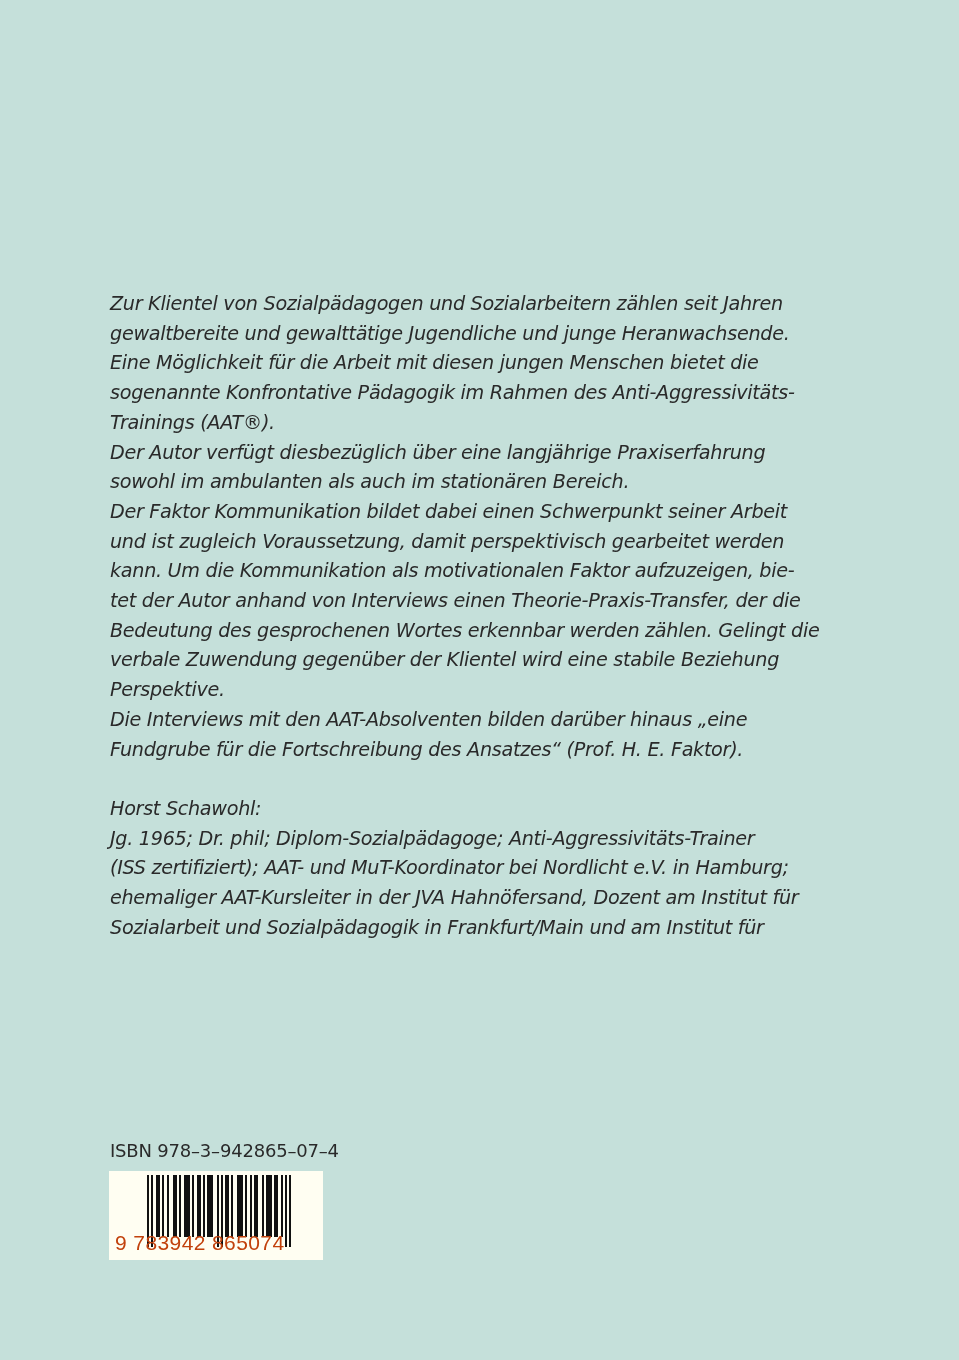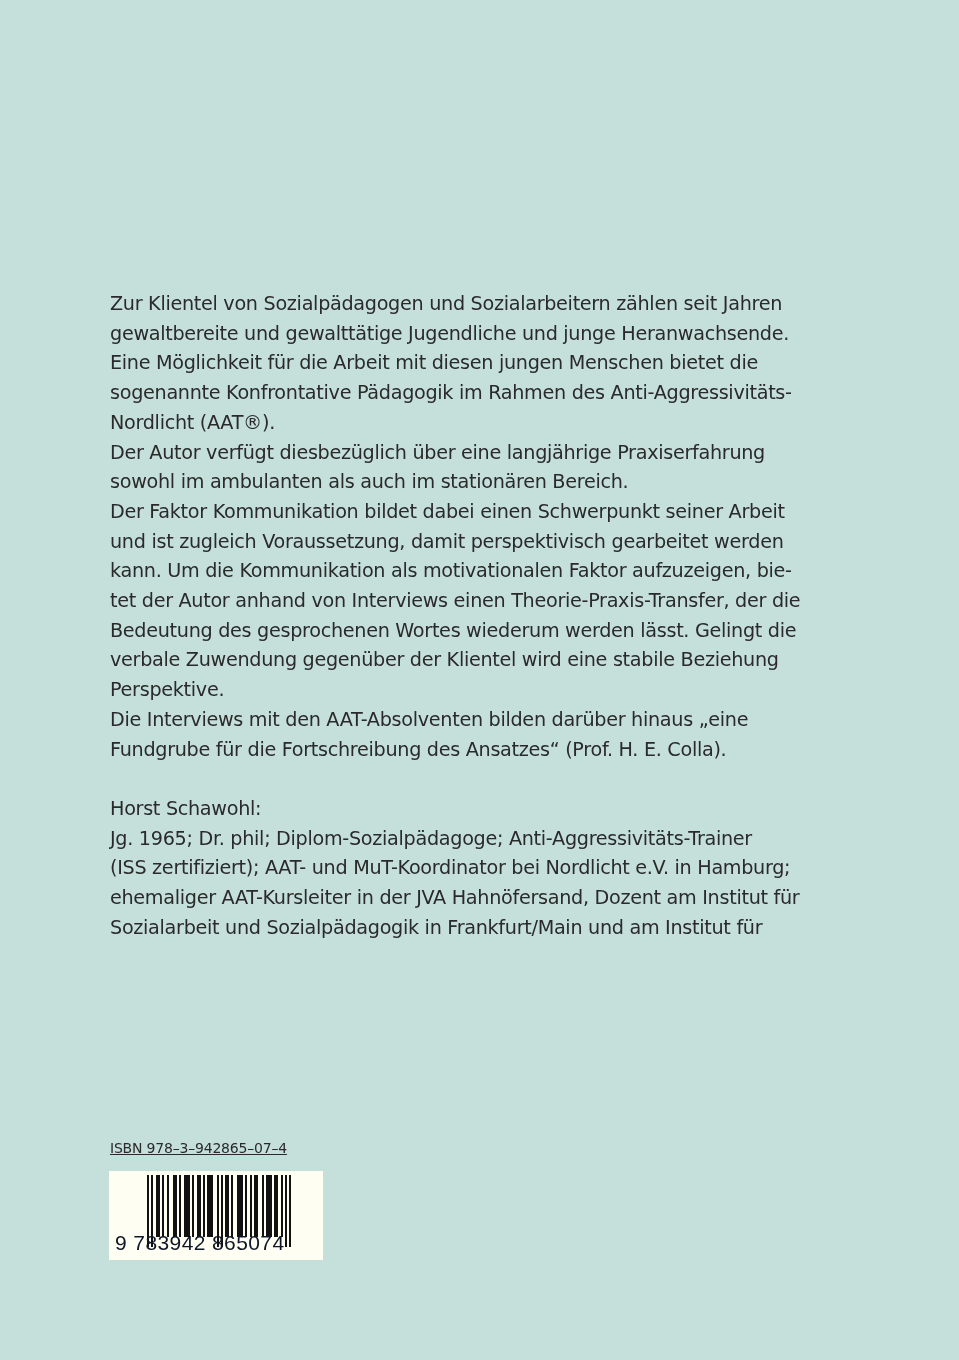--- a/index.html
+++ b/index.html
@@ -7,59 +7,59 @@
     width: 959px; height: 1360px;
     background: #c5e0da;
     position: relative; overflow: hidden;
     font-family: "DejaVu Sans", sans-serif;
     color: #2a2a2a;
   }
   .text-block {
     position: absolute; left: 110px; top: 289px; width: 740px;
     font-size: 19.2px; line-height: 29.7px; letter-spacing: -0.3px;
   }
-  .line { white-space: nowrap; }
+  .line { white-space: nowrap; font-style: italic; }
   .gap { height: 29.7px; }
   .isbn {
     position: absolute; left: 110px; top: 1140px;
-    font-size: 14px; letter-spacing: -0.2px; text-decoration: underline;
+    font-size: 18px; letter-spacing: -0.2px;
   }
   .barcode-box {
     position: absolute; left: 109px; top: 1171px;
     width: 214px; height: 89px; background: #fffef2;
   }
   .bars { position: absolute; left: 38px; top: 4px; width: 170px; height: 62px; display: flex; }
   .bars span { display: block; height: 100%; }
   .guard { height: 72px !important; }
   .barcode-digits {
     position: absolute; left: 6px; top: 60px;
-    font-family: "Liberation Sans", sans-serif; font-size: 21px; color: #0f172a;
+    font-family: "Liberation Sans", sans-serif; font-size: 21px; color: #c2410c;
     background: transparent; letter-spacing: 0.4px;
   }
 </style>
 </head>
 <body>
 
 <div class="text-block">
   <div class="line">Zur Klientel von Sozialpädagogen und Sozialarbeitern zählen seit Jahren</div>
   <div class="line">gewaltbereite und gewalttätige Jugendliche und junge Heranwachsende.</div>
   <div class="line">Eine Möglichkeit für die  Arbeit mit diesen jungen Menschen bietet die</div>
   <div class="line">sogenannte Konfrontative Pädagogik im Rahmen des Anti-Aggressivitäts-</div>
-  <div class="line">Nordlicht (AAT®).</div>
+  <div class="line">Trainings (AAT®).</div>
   <div class="line">Der Autor verfügt diesbezüglich über eine langjährige Praxiserfahrung</div>
   <div class="line">sowohl im ambulanten als auch im stationären Bereich.</div>
   <div class="line">Der Faktor Kommunikation bildet dabei einen Schwerpunkt seiner Arbeit</div>
   <div class="line">und ist zugleich Voraussetzung, damit perspektivisch gearbeitet werden</div>
   <div class="line">kann. Um die Kommunikation als motivationalen Faktor aufzuzeigen, bie-</div>
   <div class="line">tet der Autor anhand von Interviews einen Theorie-Praxis-Transfer, der die</div>
-  <div class="line">Bedeutung des gesprochenen Wortes wiederum werden lässt. Gelingt die</div>
+  <div class="line">Bedeutung des gesprochenen Wortes erkennbar werden zählen. Gelingt die</div>
   <div class="line">verbale Zuwendung gegenüber der Klientel wird eine stabile Beziehung</div>
   <div class="line">Perspektive.</div>
   <div class="line">Die Interviews mit den AAT-Absolventen bilden darüber hinaus „eine</div>
-  <div class="line">Fundgrube für die Fortschreibung des Ansatzes“ (Prof. H. E. Colla).</div>
+  <div class="line">Fundgrube für die Fortschreibung des Ansatzes“ (Prof. H. E. Faktor).</div>
   <div class="gap"></div>
   <div class="line">Horst Schawohl:</div>
   <div class="line">Jg. 1965; Dr. phil; Diplom-Sozialpädagoge; Anti-Aggressivitäts-Trainer</div>
   <div class="line">(ISS zertifiziert); AAT- und MuT-Koordinator bei Nordlicht e.V. in Hamburg;</div>
   <div class="line">ehemaliger AAT-Kursleiter in der JVA Hahnöfersand, Dozent am Institut für</div>
   <div class="line">Sozialarbeit und Sozialpädagogik in Frankfurt/Main und am Institut für</div>
 </div>
 
 <div class="isbn">ISBN 978–3–942865–07–4</div>
 

